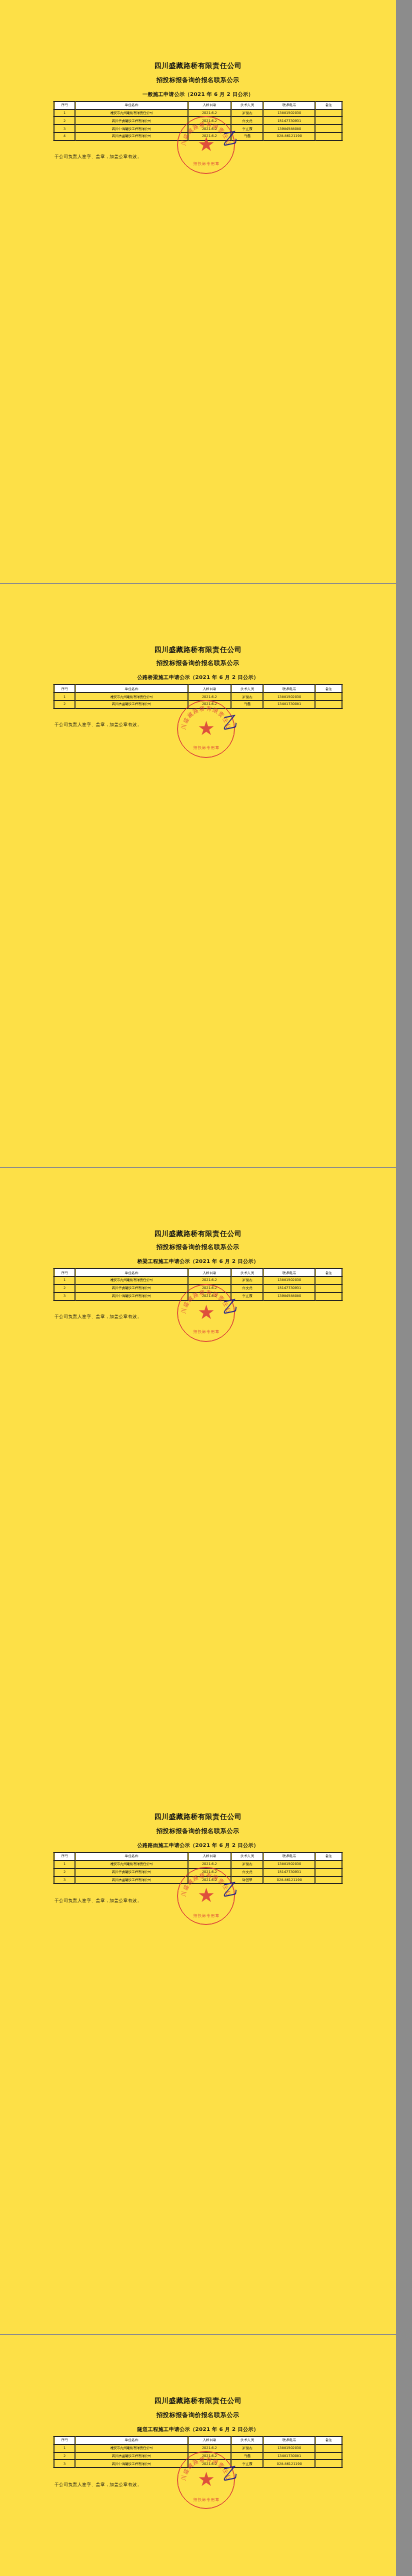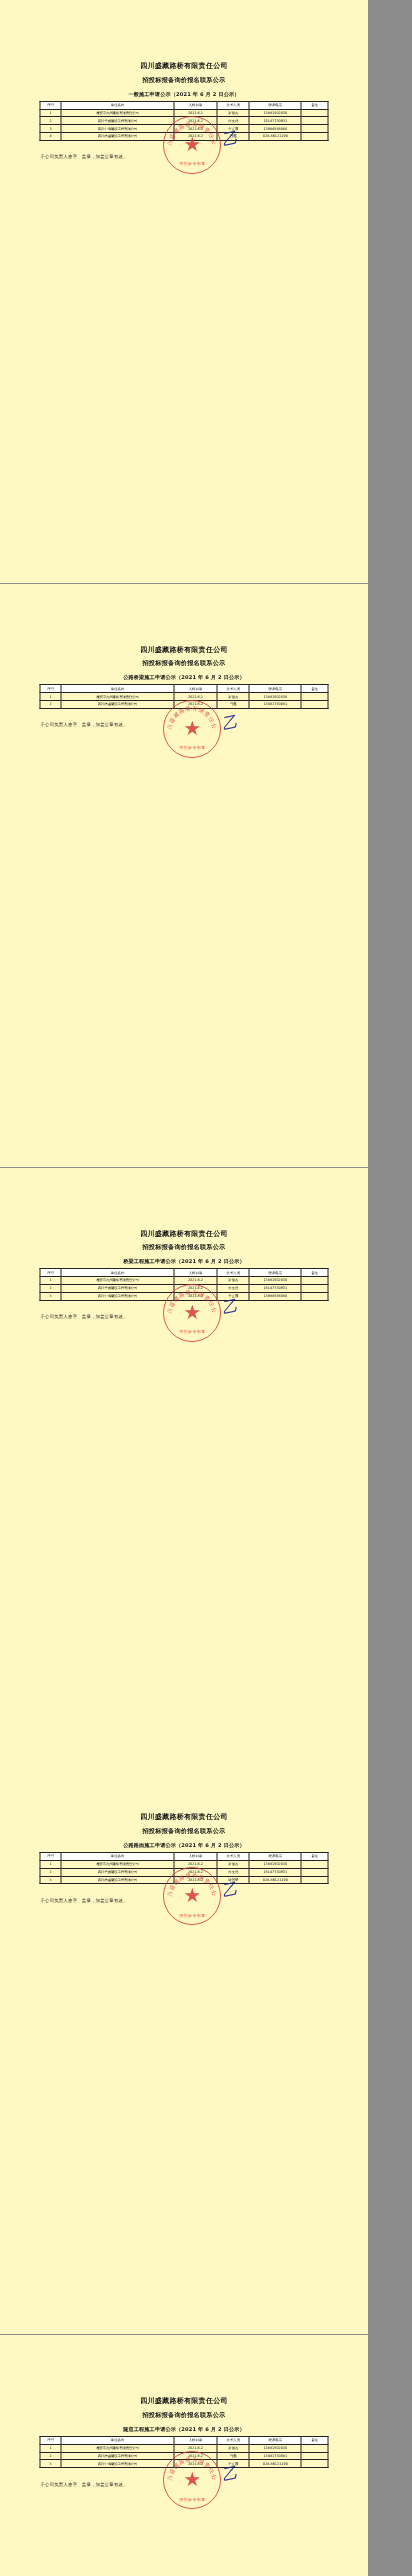--- a/index.html
+++ b/index.html
@@ -6,23 +6,23 @@
     margin: 0;
     padding: 0;
     background: #8c8c8c;
     font-family: "DejaVu Sans", "Liberation Sans", sans-serif;
   }
   #doc {
     width: 412px;
     position: relative;
   }
   .page {
-    width: 368px;
+    width: 396px;
     height: 583px;
-    background: #fef9c3;
+    background: #fde047;
     position: relative;
     box-sizing: border-box;
     overflow: hidden;
   }
   .page-gap {
     width: 412px;
     height: 0.8px;
     background: #8c8c8c;
   }
   .sheet {

